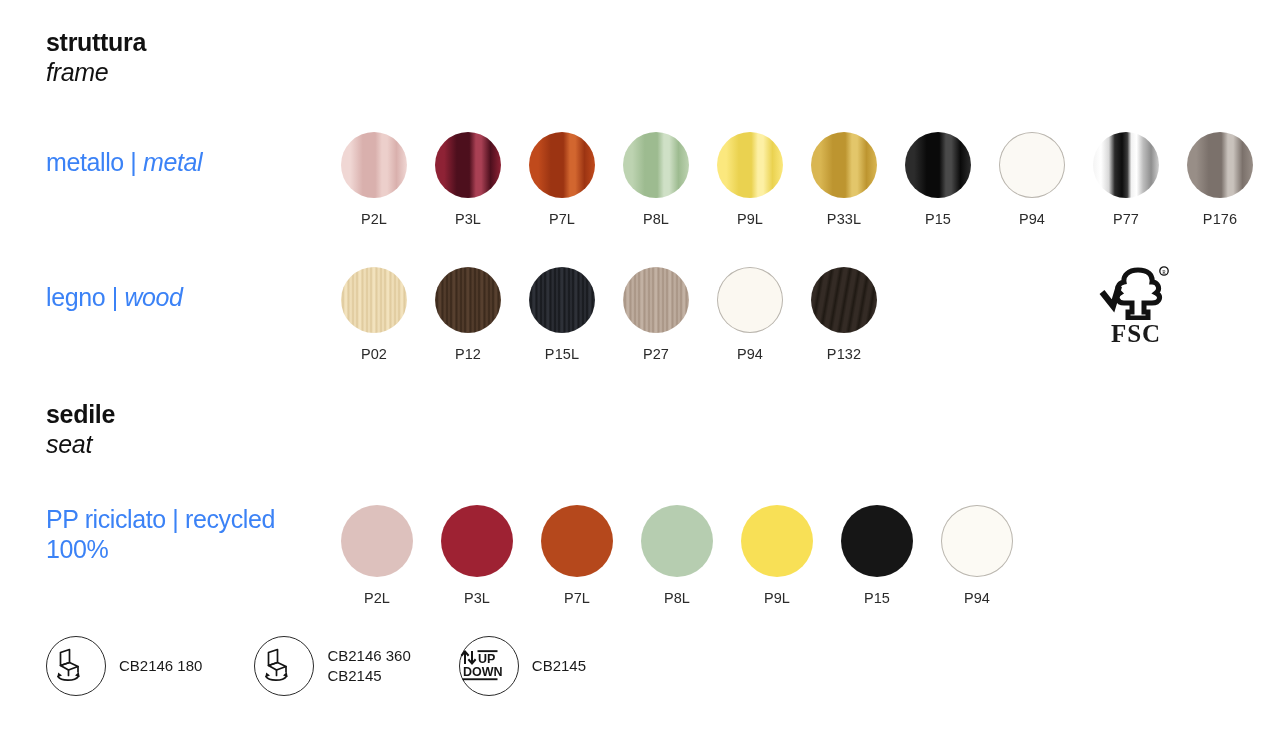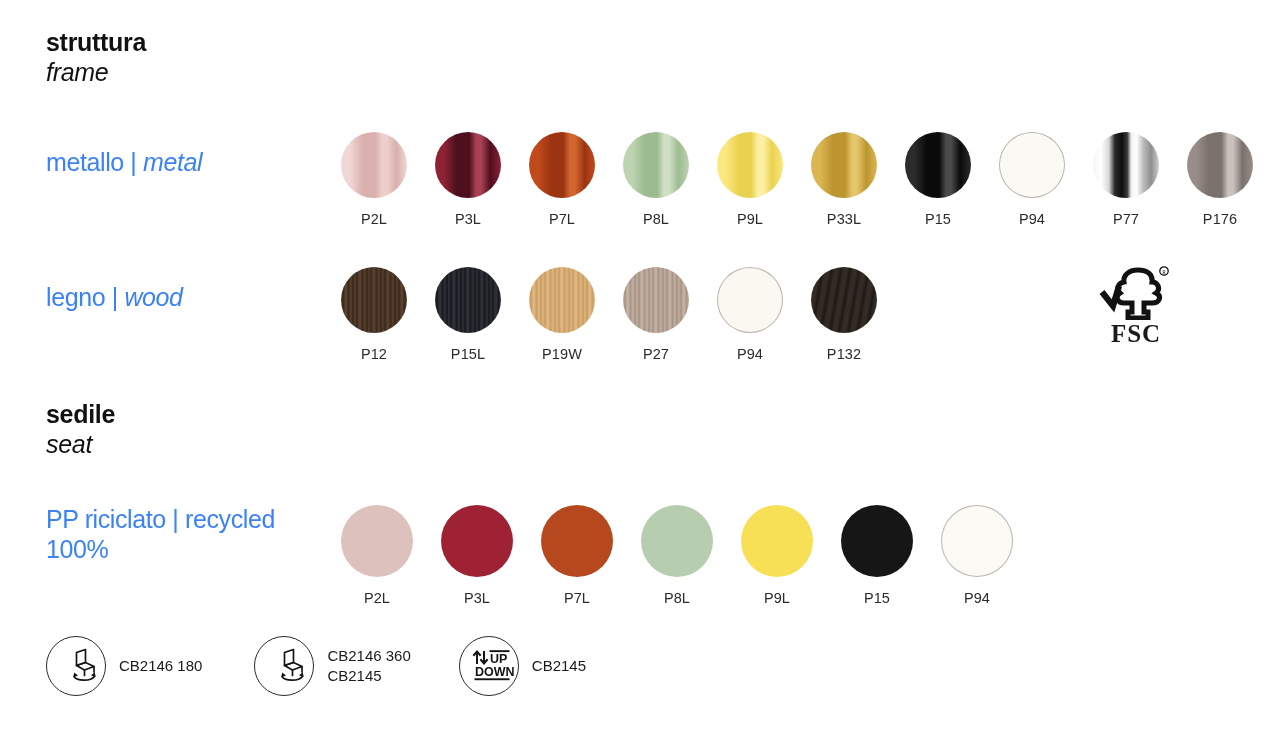--- a/index.html
+++ b/index.html
@@ -50,21 +50,21 @@
 
   
   .fsc{display:flex;flex-direction:column;align-items:center;justify-content:flex-start;}
 
   
   .badges{position:absolute;left:46px;top:636px;display:flex;align-items:flex-start;}
   .badge{display:flex;align-items:center;}
   .badge .ring{
     width:58px;height:58px;border-radius:50%;
     border:1.3px solid #2b2b2b;
-    display:flex;align-items:center;justify-content:flex-end;
+    display:flex;align-items:center;justify-content:flex-start;
     flex:none;
   }
   .badge .btxt{
     font-size:15px;color:#1a1a1a;line-height:1.32;
     margin-left:13px;white-space:nowrap;
   }
 </style>
 </head>
 <body>
 
@@ -125,30 +125,30 @@
     </div>
 
   <div class="row-label" style="top:283px;">
     <span>legno</span>
     <span class="sep">|</span>
     <span class="en">wood</span>
   </div>
 
   <div class="swatch-row" id="row-wood" style="left:341px;top:267px;gap:28px;">
       <div class="swatch" style="width: 66px;">
+        <div class="disc" style="width: 66px; height: 66px; background: repeating-linear-gradient(90deg, rgb(242, 226, 189) 0px, rgb(221, 199, 153) 2px, rgb(242, 226, 189) 4px, rgb(242, 226, 189) 6px, rgb(221, 199, 153) 7px, rgb(242, 226, 189) 10px, rgb(221, 199, 153) 12px, rgb(242, 226, 189) 14px), linear-gradient(90deg, rgb(242, 226, 189), rgb(221, 199, 153));"></div>
+        <div class="cap" style="margin-top: 14px;">P02</div>
+      </div>
+      <div class="swatch" style="width: 66px;">
         <div class="disc" style="width: 66px; height: 66px; background: repeating-linear-gradient(90deg, rgb(87, 64, 47) 0px, rgb(55, 38, 25) 2px, rgb(87, 64, 47) 4px, rgb(87, 64, 47) 6px, rgb(55, 38, 25) 7px, rgb(87, 64, 47) 10px, rgb(55, 38, 25) 12px, rgb(87, 64, 47) 14px), linear-gradient(90deg, rgb(87, 64, 47), rgb(55, 38, 25));"></div>
         <div class="cap" style="margin-top: 14px;">P12</div>
       </div>
       <div class="swatch" style="width: 66px;">
         <div class="disc" style="width: 66px; height: 66px; background: repeating-linear-gradient(90deg, rgb(46, 49, 56) 0px, rgb(20, 22, 26) 2px, rgb(46, 49, 56) 4px, rgb(46, 49, 56) 6px, rgb(20, 22, 26) 7px, rgb(46, 49, 56) 10px, rgb(20, 22, 26) 12px, rgb(46, 49, 56) 14px), linear-gradient(90deg, rgb(46, 49, 56), rgb(20, 22, 26));"></div>
         <div class="cap" style="margin-top: 14px;">P15L</div>
-      </div>
-      <div class="swatch" style="width: 66px;">
-        <div class="disc" style="width: 66px; height: 66px; background: repeating-linear-gradient(90deg, rgb(224, 183, 129) 0px, rgb(199, 154, 96) 2px, rgb(224, 183, 129) 4px, rgb(224, 183, 129) 6px, rgb(199, 154, 96) 7px, rgb(224, 183, 129) 10px, rgb(199, 154, 96) 12px, rgb(224, 183, 129) 14px), linear-gradient(90deg, rgb(224, 183, 129), rgb(199, 154, 96));"></div>
-        <div class="cap" style="margin-top: 14px;">P19W</div>
       </div>
       <div class="swatch" style="width: 66px;">
         <div class="disc" style="width: 66px; height: 66px; background: repeating-linear-gradient(90deg, rgb(194, 177, 163) 0px, rgb(164, 144, 128) 2px, rgb(194, 177, 163) 4px, rgb(194, 177, 163) 6px, rgb(164, 144, 128) 7px, rgb(194, 177, 163) 10px, rgb(164, 144, 128) 12px, rgb(194, 177, 163) 14px), linear-gradient(90deg, rgb(194, 177, 163), rgb(164, 144, 128));"></div>
         <div class="cap" style="margin-top: 14px;">P27</div>
       </div>
       <div class="swatch" style="width: 66px;">
         <div class="disc outline" style="width: 66px; height: 66px; background: rgb(251, 248, 241);"></div>
         <div class="cap" style="margin-top: 14px;">P94</div>
       </div>
       <div class="swatch" style="width: 66px;">

